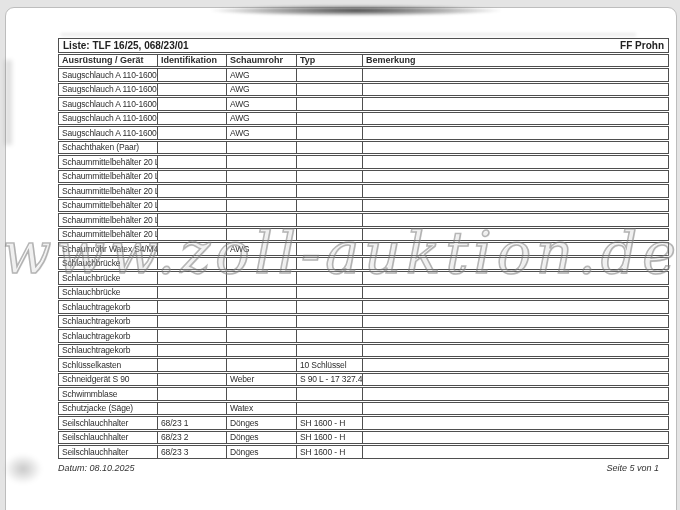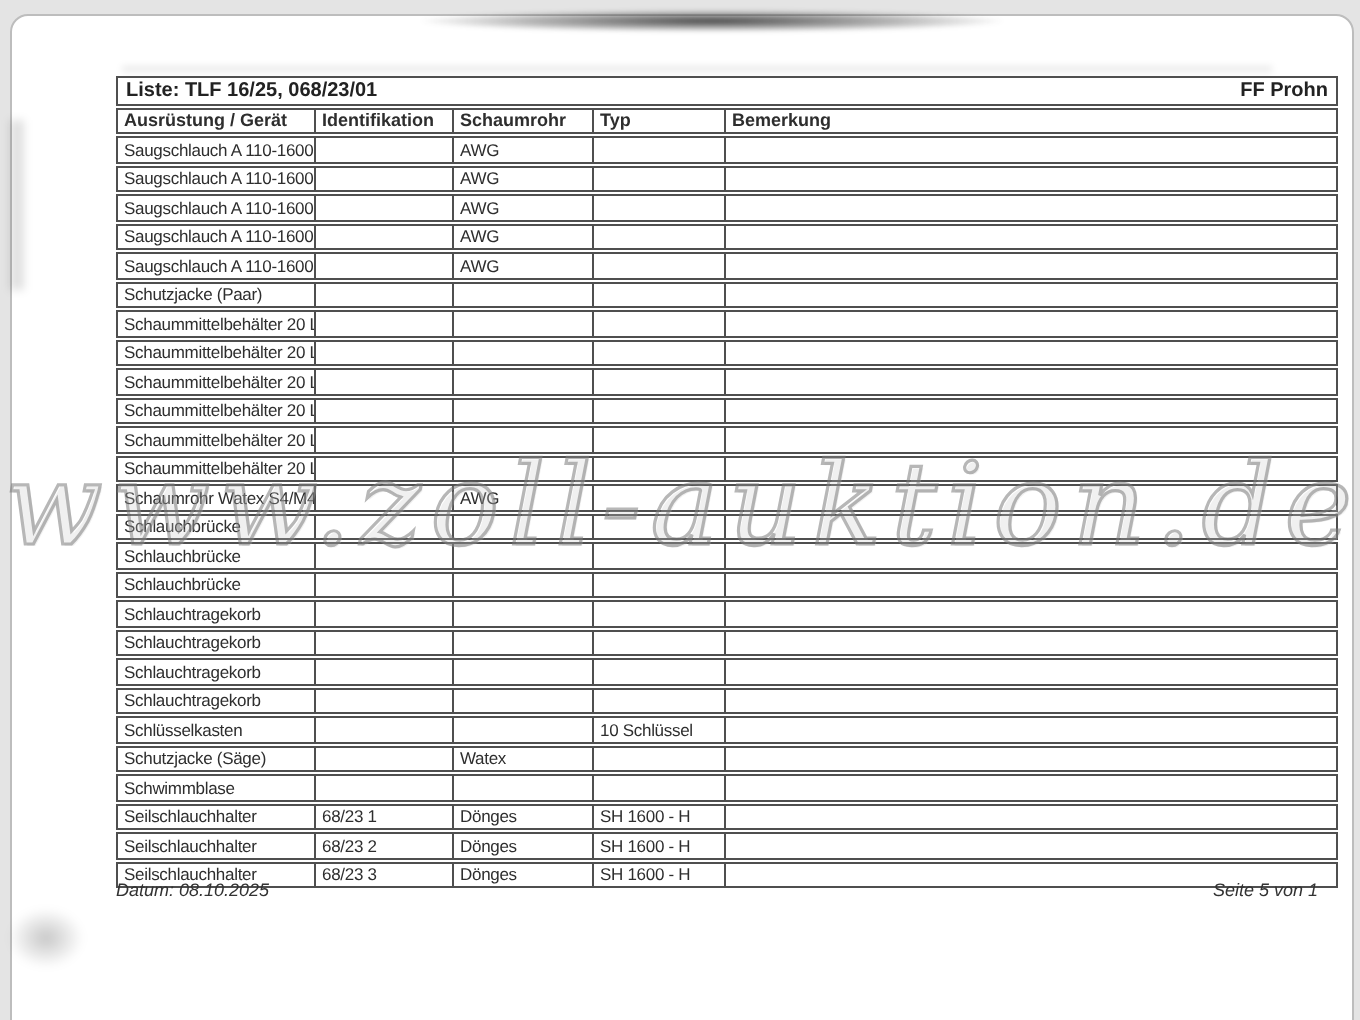--- a/index.html
+++ b/index.html
@@ -80,21 +80,21 @@
     line-height: 11px;
   }
   td {
     height: 13.5px;
     font-size: 8.5px;
     line-height: 10.5px;
     letter-spacing: -0.15px;
   }
   .footer {
     position: absolute;
-    left: 52px; top: 432px; width: 611px;
+    left: 52px; top: 455px; width: 611px;
     display: flex;
     justify-content: space-between;
     font-size: 9px;
     font-style: italic;
     color: #333333;
   }
   .footer .pg { padding-right: 10px; }
   .watermark {
     position: absolute;
     left: -5px; top: 212px;
@@ -176,21 +176,21 @@
             <td></td>
           </tr>
           <tr>
             <td>Saugschlauch A 110-1600</td>
             <td></td>
             <td>AWG</td>
             <td></td>
             <td></td>
           </tr>
           <tr>
-            <td>Schutzjacke (Paar)</td>
+            <td>Schachthaken (Paar)</td>
             <td></td>
             <td></td>
             <td></td>
             <td></td>
           </tr>
           <tr>
             <td>Schaummittelbehälter 20 L</td>
             <td></td>
             <td></td>
             <td></td>
@@ -288,30 +288,37 @@
             <td></td>
           </tr>
           <tr>
             <td>Schlüsselkasten</td>
             <td></td>
             <td></td>
             <td>10 Schlüssel</td>
             <td></td>
           </tr>
           <tr>
+            <td>Schneidgerät S 90</td>
+            <td></td>
+            <td>Weber</td>
+            <td>S 90 L - 17 327.4</td>
+            <td></td>
+          </tr>
+          <tr>
+            <td>Schwimmblase</td>
+            <td></td>
+            <td></td>
+            <td></td>
+            <td></td>
+          </tr>
+          <tr>
             <td>Schutzjacke (Säge)</td>
             <td></td>
             <td>Watex</td>
-            <td></td>
-            <td></td>
-          </tr>
-          <tr>
-            <td>Schwimmblase</td>
-            <td></td>
-            <td></td>
             <td></td>
             <td></td>
           </tr>
           <tr>
             <td>Seilschlauchhalter</td>
             <td>68/23 1</td>
             <td>Dönges</td>
             <td>SH 1600 - H</td>
             <td></td>
           </tr>

